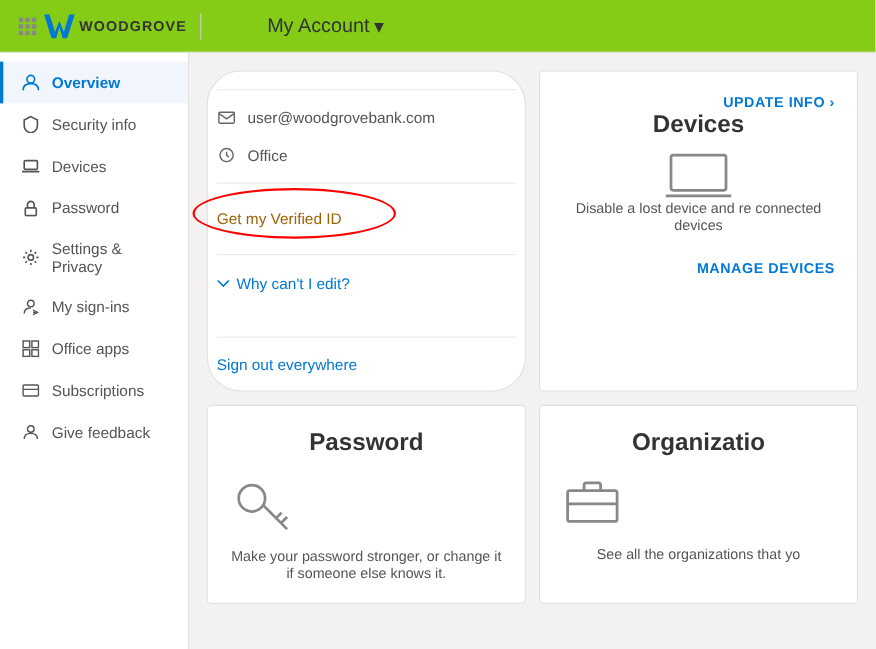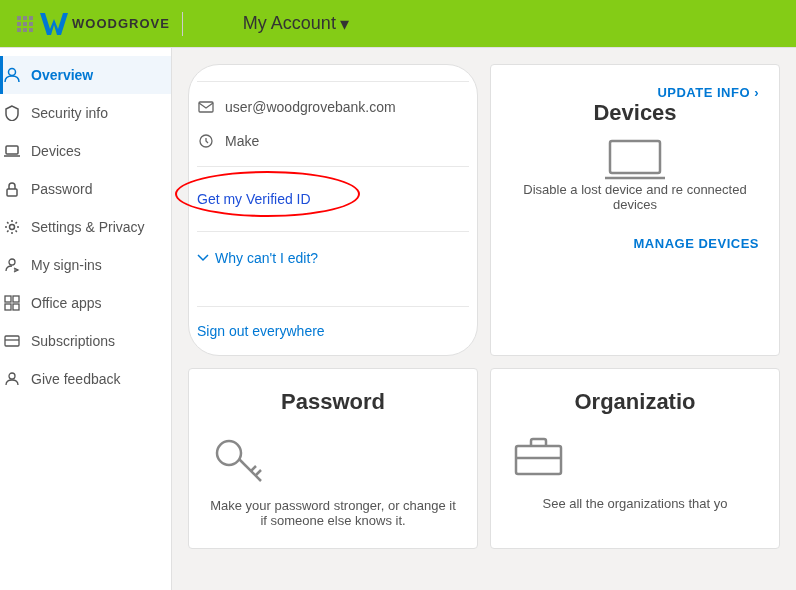--- a/index.html
+++ b/index.html
@@ -47,26 +47,25 @@
       background: #fff;
       border-right: 1px solid #e0e0e0;
       padding: 8px 0;
       flex-shrink: 0;
       overflow-y: auto;
     }
     .sidebar-item {
       display: flex;
       align-items: center;
       gap: 10px;
-      padding: 10px 0;
+      padding: 10px 16px;
       cursor: pointer;
       color: #555;
       font-size: 14px;
       border-left: 3px solid transparent;
-      text-align: right;
     }
     .sidebar-item.active {
       color: #0078d4;
       border-left-color: #0078d4;
       background: #f0f6fc;
       font-weight: 600;
     }
     .sidebar-icon {
       width: 18px;
       height: 18px;
@@ -119,21 +118,21 @@
       color: #666;
       flex-shrink: 0;
     }
     .card-divider {
       border: none;
       border-top: 1px solid #e8e8e8;
       margin: 8px 0;
     }
     .verified-id-btn {
       display: inline-block;
-      color: #1d4ed8;
+      color: #a16207;
       font-size: 14px;
       cursor: pointer;
       padding: 8px 0;
       position: relative;
     }
     .why-cant-edit {
       display: flex;
       align-items: center;
       gap: 6px;
       color: #0078d4;
@@ -401,21 +400,21 @@
           </span>
           <span>user@woodgrovebank.com</span>
         </div>
         <div class="profile-info-row">
           <span class="info-icon">
             <svg width="14" height="14" viewBox="0 0 14 14">
                 <circle cx="7" cy="7" r="6" fill="none" stroke="#666" stroke-width="1.3"></circle>
                 <path d="M7 4v3l2 2" fill="none" stroke="#666" stroke-width="1.3"></path>
               </svg>
           </span>
-          <span>Make</span>
+          <span>Office</span>
         </div>
         <hr class="card-divider">
 
         <div style="position:relative; display:inline-block; margin: 8px 0;">
           <span style="
             position:absolute;
             top:-12px; left:-22px;
             width:185px; height:46px;
             border: 2.5px solid red;
             border-radius: 50%;

